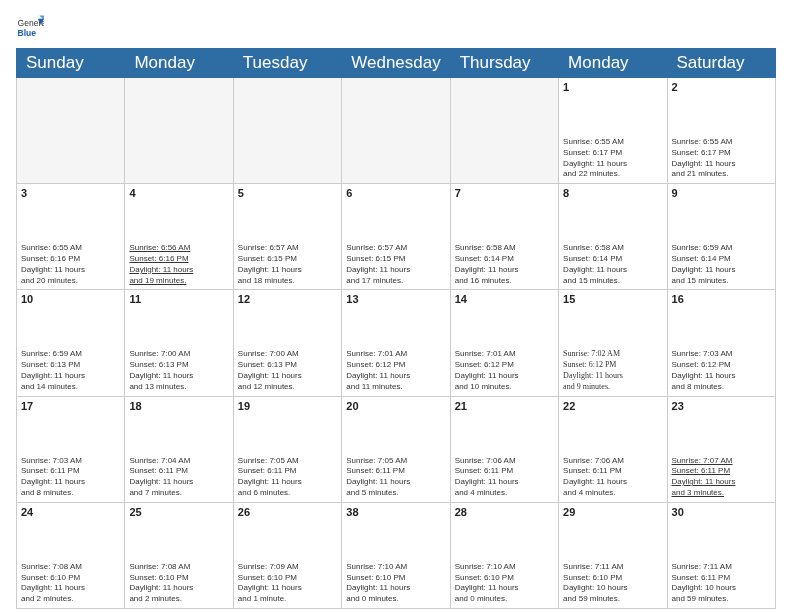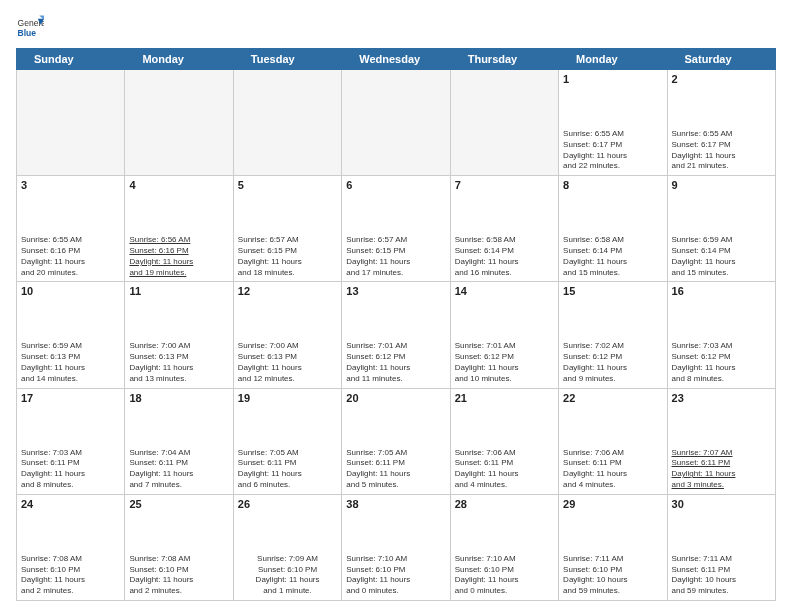--- a/index.html
+++ b/index.html
@@ -42,23 +42,23 @@
       color: #444;
     }
     .calendar {
       width: 100%;
       border-collapse: collapse;
       table-layout: fixed;
     }
     .calendar th {
       background: #2e6da4;
       color: #fff;
-      font-size: 11px;
-      font-weight: bold;
-      padding: 4px 17px;
+      font-size: 17px;
+      font-weight: normal;
+      padding: 4px 9px;
       text-align: left;
       border: 1px solid #2e6da4;
     }
     .calendar td {
       border: 1px solid #ccc;
       vertical-align: top;
       padding: 3px 4px;
       font-size: 8.5px;
       color: #333;
       height: 82px;
@@ -216,21 +216,21 @@
           </td>
           <td>
             <span class="day-num">14</span>
             <div class="day-info" style="white-space: pre-line;">Sunrise: 7:01 AM
 Sunset: 6:12 PM
 Daylight: 11 hours
 and 10 minutes.</div>
           </td>
           <td>
             <span class="day-num">15</span>
-            <div class="day-info" style="white-space: pre-line;">Sunrise: 7:02 AM
+            <div class="day-info" style="white-space: pre-line; font-family: Liberation Serif, serif;">Sunrise: 7:02 AM
 Sunset: 6:12 PM
 Daylight: 11 hours
 and 9 minutes.</div>
           </td>
           <td>
             <span class="day-num">16</span>
             <div class="day-info" style="white-space: pre-line;">Sunrise: 7:03 AM
 Sunset: 6:12 PM
 Daylight: 11 hours
 and 8 minutes.</div>
@@ -297,21 +297,21 @@
           </td>
           <td>
             <span class="day-num">25</span>
             <div class="day-info" style="white-space: pre-line;">Sunrise: 7:08 AM
 Sunset: 6:10 PM
 Daylight: 11 hours
 and 2 minutes.</div>
           </td>
           <td>
             <span class="day-num">26</span>
-            <div class="day-info" style="white-space: pre-line; text-align: center;">Sunrise: 7:09 AM
+            <div class="day-info" style="white-space: pre-line;">Sunrise: 7:09 AM
 Sunset: 6:10 PM
 Daylight: 11 hours
 and 1 minute.</div>
           </td>
           <td>
             <span class="day-num">38</span>
             <div class="day-info" style="white-space: pre-line;">Sunrise: 7:10 AM
 Sunset: 6:10 PM
 Daylight: 11 hours
 and 0 minutes.</div>

